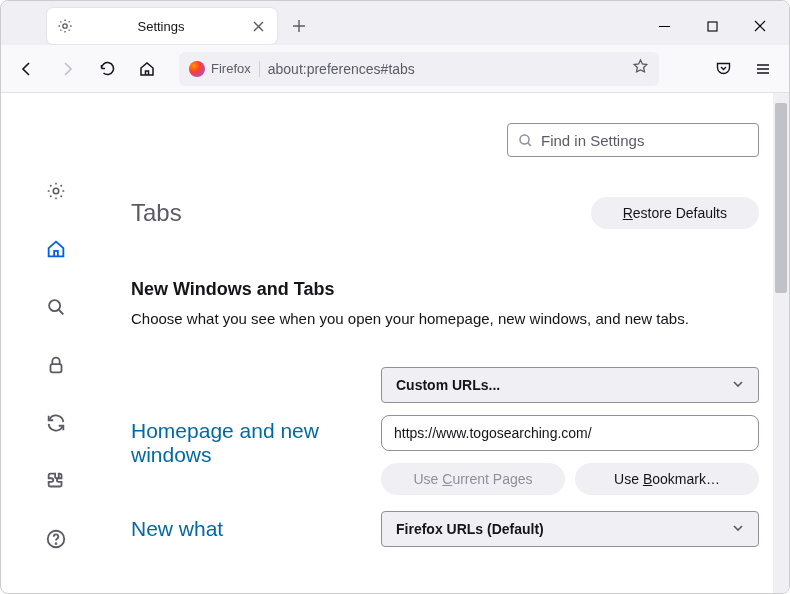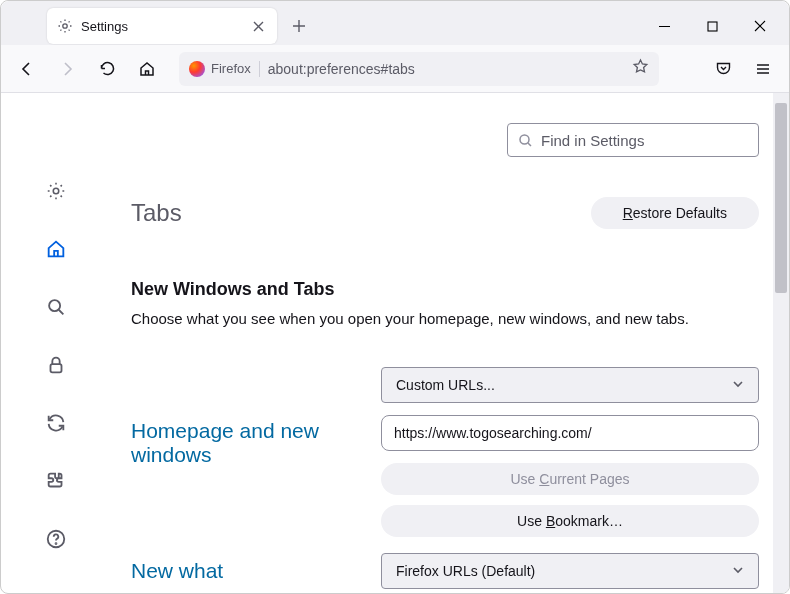--- a/index.html
+++ b/index.html
@@ -1,21 +1,21 @@
 <!DOCTYPE html>
 <html><head>
   <meta charset="utf-8">
   <style>
     * { margin: 0; padding: 0; box-sizing: border-box; font-family: "Segoe UI", Arial, sans-serif; }
     body { background: #fff; width: 790px; height: 594px; overflow: hidden; position: relative; }
     
     .window { width: 790px; height: 594px; border: 1px solid #ccc; border-radius: 8px; background: #fff; display: flex; flex-direction: column; overflow: hidden; }
     
     
-    .tab-bar { height: 44px; background: #f0f0f4; display: flex; align-items: center; padding: 6px 6px 0 6px; border-top-left-radius: 8px; border-top-right-radius: 8px; }
+    .tab-bar { height: 44px; background: #f0f0f4; display: flex; align-items: center; padding: 6px 6px 0 6px; border-top-left-radius: 8px; border-top-right-radius: 8px; text-align: center; }
     .tab-spacer-left { width: 40px; }
     .tab { background: #fff; border-radius: 6px; height: 36px; display: flex; align-items: center; padding: 0 10px; gap: 8px; min-width: 230px; box-shadow: 0 0 2px rgba(0,0,0,0.15); }
     .tab-icon { width: 16px; height: 16px; display: flex; align-items: center; justify-content: center; }
     .tab-label { font-size: 13px; color: #15141a; flex: 1; }
     .tab-close { width: 18px; height: 18px; display: flex; align-items: center; justify-content: center; color: #5b5b66; cursor: pointer; border-radius: 3px; }
     .new-tab-btn { width: 32px; height: 32px; margin-left: 6px; display: flex; align-items: center; justify-content: center; color: #5b5b66; border-radius: 4px; cursor: pointer; }
     .win-controls { margin-left: auto; display: flex; gap: 2px; }
     .win-btn { width: 46px; height: 32px; display: flex; align-items: center; justify-content: center; color: #000; }
     
     
@@ -50,26 +50,26 @@
     .btn { background: #f0f0f4; border: none; padding: 8px 32px; font-size: 14px; border-radius: 16px; cursor: pointer; color: #15141a; }
     .btn.disabled { color: #8f8f9d; cursor: default; }
     
     .section-heading { font-size: 18px; font-weight: 600; color: #15141a; margin-bottom: 10px; }
     .section-desc { font-size: 15px; color: #15141a; margin-bottom: 40px; }
     
     .form-row { display: flex; align-items: center; margin-bottom: 14px; gap: 20px; }
     .form-label { width: 230px; font-size: 21px; color: #0369a1; }
     .form-control-col { flex: 1; display: flex; flex-direction: column; gap: 12px; }
     
-    .select-box { height: 36px; border: 1px solid #8f8f9d; border-radius: 4px; background: #f0f0f4; display: flex; align-items: center; justify-content: space-between; padding: 0 14px; font-size: 14px; font-weight: 400; color: #15141a; cursor: pointer; }
+    .select-box { height: 36px; border: 1px solid #8f8f9d; border-radius: 4px; background: #f0f0f4; display: flex; align-items: center; justify-content: space-between; padding: 0 14px; font-size: 14px; font-weight: 700; color: #15141a; cursor: pointer; }
     .select-box .chev { color: #5b5b66; }
     
     .text-input { height: 36px; border: 1px solid #8f8f9d; border-radius: 8px; padding: 0 12px; font-size: 14px; color: #15141a; width: 100%; background: #fff; }
     
-    .btn-row { display: flex; gap: 10px; justify-content: flex-end; flex-direction: column; }
+    .btn-row { display: flex; gap: 10px; justify-content: flex-end; }
     .btn-row .btn { flex: 1; }
     
     .scrollbar-track { position: absolute; right: 0; top: 0; bottom: 0; width: 16px; background: #f0f0f4; }
     .scrollbar-thumb { position: absolute; right: 2px; width: 12px; background: #c1c1c8; border-radius: 2px; top: 10px; height: 190px; }
     
     .u { text-decoration: underline; }
   </style>
 </head>
 <body>
 

